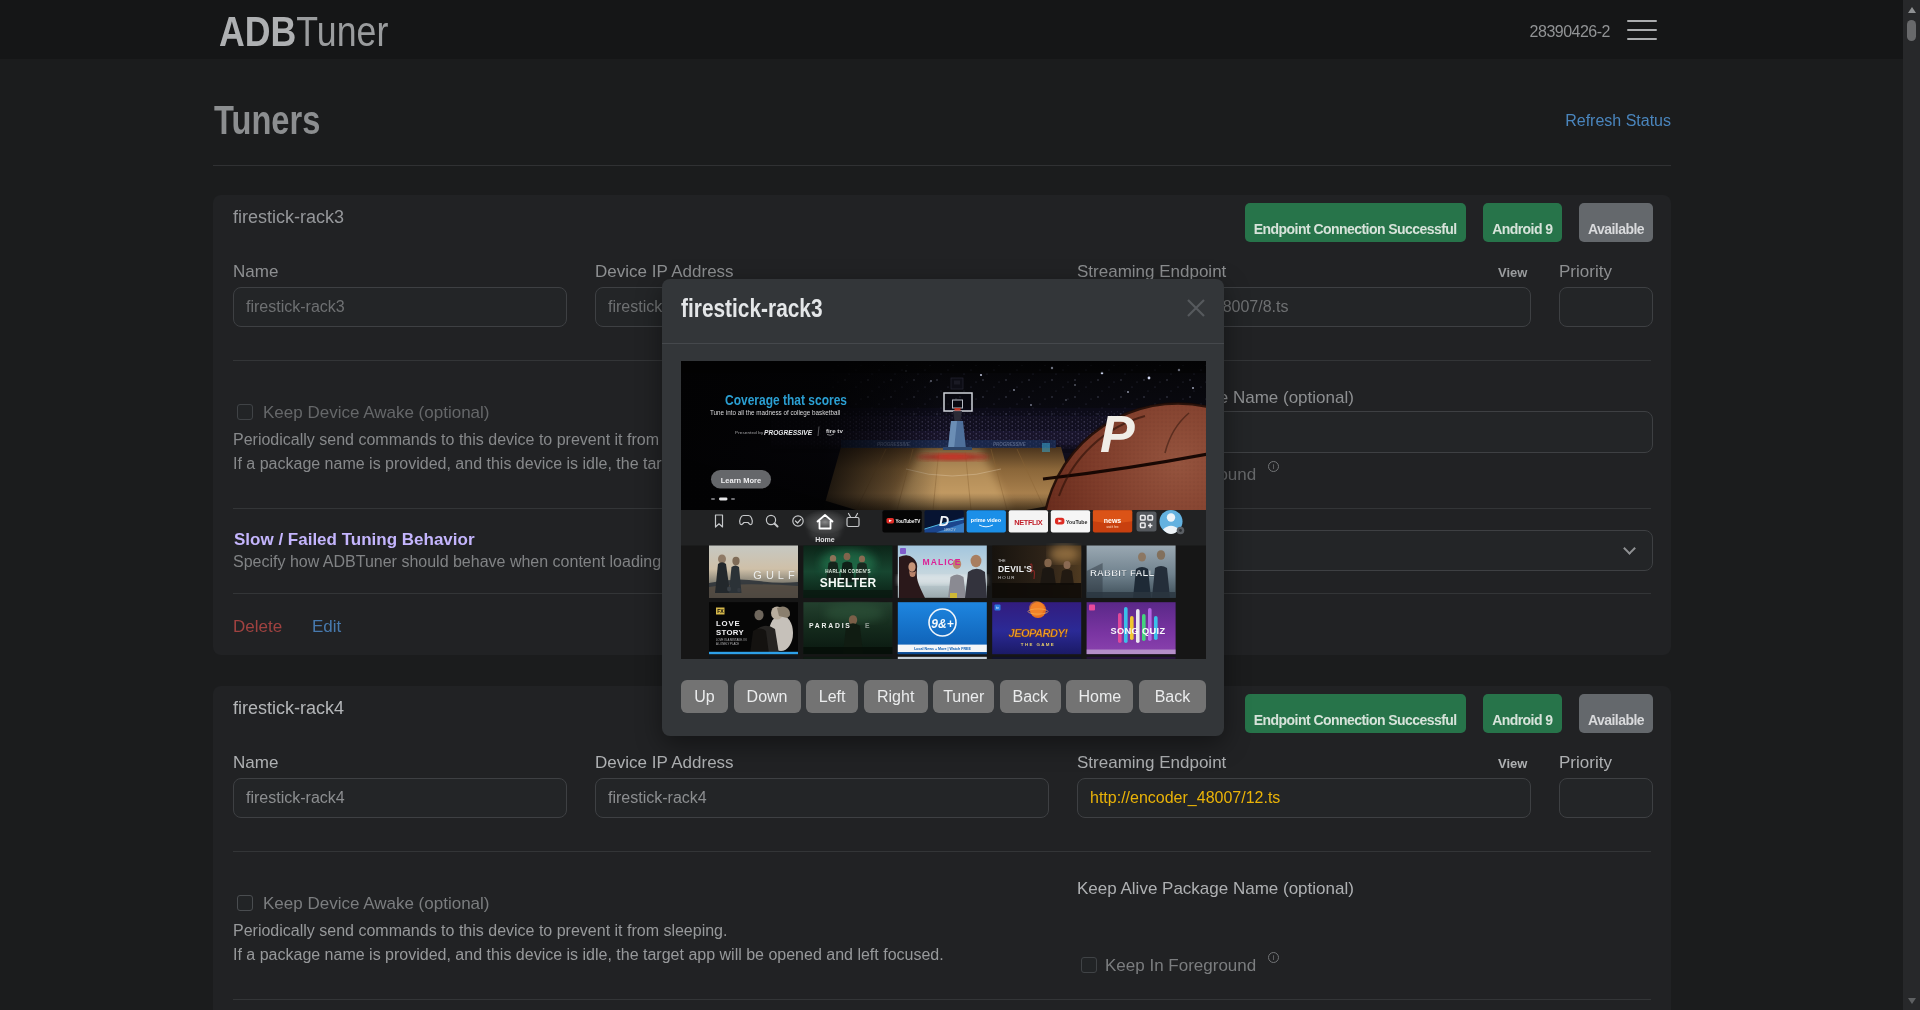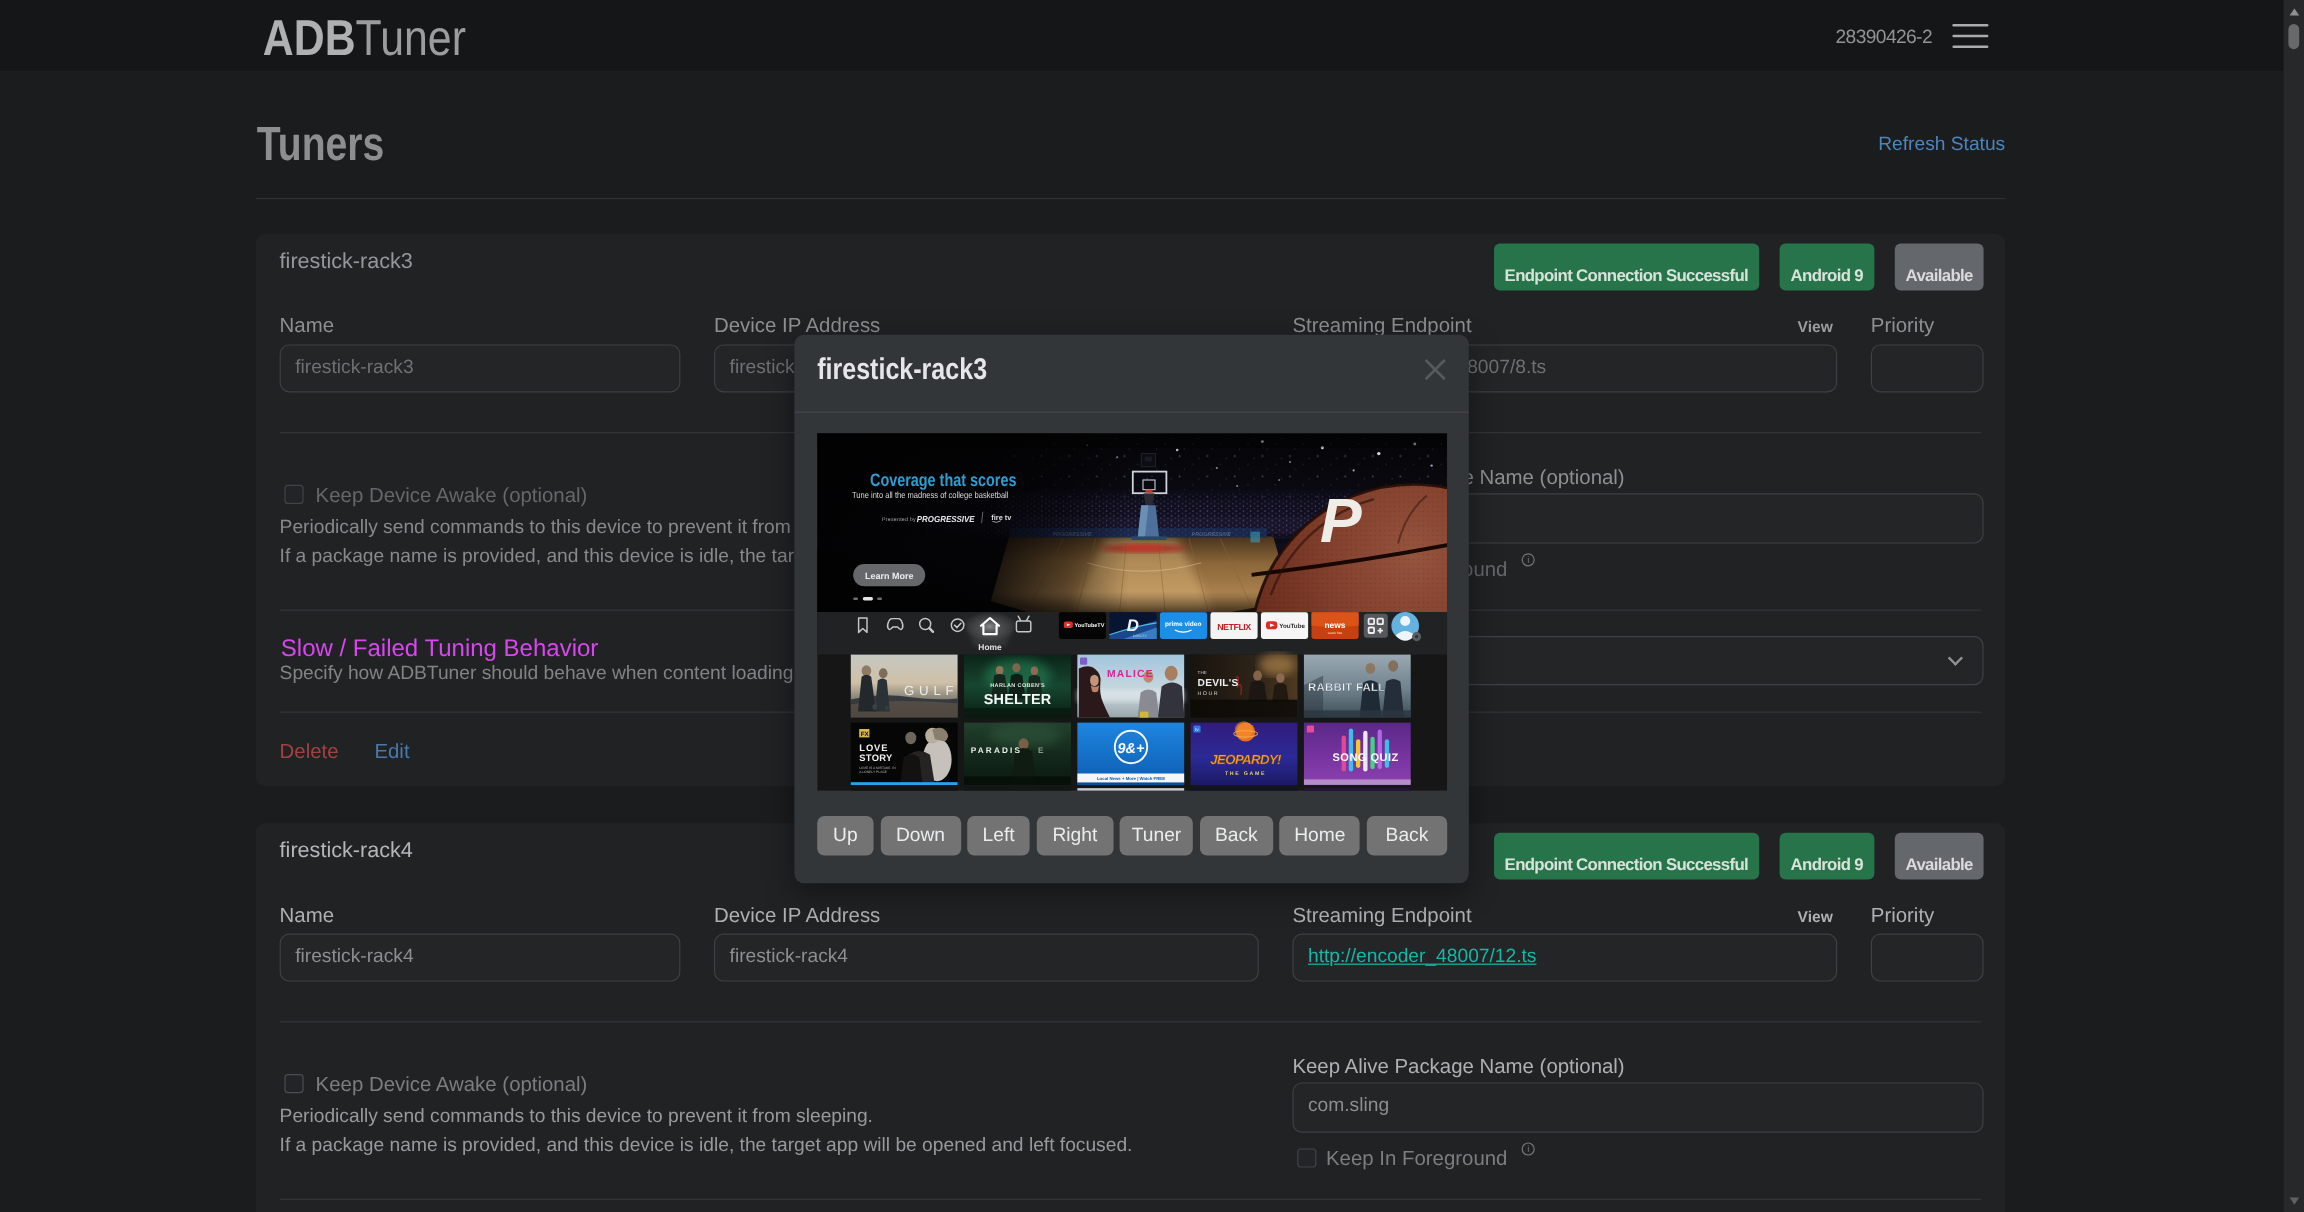--- a/index.html
+++ b/index.html
@@ -37,21 +37,21 @@
   .b-green { background:#27744a; color:#d7e3da; }
   .b-gray { background:#64686c; color:#d9dadc; }
 
   .lbl { position:absolute; font-size:17px; color:#8d8f91; }
   .lbl-muted { position:absolute; font-size:17px; color:#656769; }
   .inp { position:absolute; height:40px; background:#232527; border:1px solid #3e4043; border-radius:8px;
          font-size:16px; color:#6e7072; line-height:38px; padding-left:12px; white-space:nowrap; overflow:hidden; }
   .sep { position:absolute; left:20px; width:1418px; border-top:1px solid #333537; }
   .cbox { position:absolute; width:16px; height:16px; border:1px solid #404346; border-radius:3px; background:#222426; }
   .desc { position:absolute; font-size:16px; color:#87898b; }
-  .bold17 { position:absolute; font-size:20px; font-weight:400; color:#d946ef; }
+  .bold17 { position:absolute; font-size:17px; font-weight:700; color:#c4b5fd; }
   .link-del { position:absolute; font-size:17px; color:#a04240; }
   .link-edit { position:absolute; font-size:17px; color:#4779ad; }
   .view { position:absolute; font-size:13px; font-weight:700; color:#9a9c9e; }
   .select { position:absolute; height:41px; background:#232527; border:1px solid #3e4043; border-radius:8px; }
   .chev { position:absolute; width:9px; height:9px; border-right:2px solid #8f9193; border-bottom:2px solid #8f9193; transform:rotate(45deg); }
   .info { position:absolute; width:11px; height:11px; border:1px solid #737577; border-radius:50%; font-size:8px; line-height:10px; text-align:center; color:#737577; }
 
   
   #modal { position:absolute; left:662px; top:279px; width:562px; height:457px; background:#333639;
            border-radius:8px; box-shadow:0 8px 26px rgba(0,0,0,0.42); }
@@ -126,31 +126,30 @@
       <span class="badge b-green">Android 9</span>
       <span class="badge b-gray">Available</span>
     </div>
     <div class="lbl" style="left:20px; top:67px; color:#aeb0b2;">Name</div>
     <div class="lbl" style="left:382px; top:67px; color:#aeb0b2;">Device IP Address</div>
     <div class="lbl" style="left:864px; top:67px; color:#aeb0b2;">Streaming Endpoint</div>
     <div class="view" style="left:1285px; top:70px; color:#aeb0b2;">View</div>
     <div class="lbl" style="left:1346px; top:67px; color:#aeb0b2;">Priority</div>
     <div class="inp" style="left:20px; top:92px; width:334px; color:#8c8e90;">firestick-rack4</div>
     <div class="inp" style="left:382px; top:92px; width:454px; color:#8c8e90;">firestick-rack4</div>
-    <div class="inp" style="left:864px; top:92px; width:454px; color:#14b8a6;text-decoration:underline;">http://encoder_48007/12.ts</div>
+    <div class="inp" style="left:864px; top:92px; width:454px; color:#eab308;">http://encoder_48007/12.ts</div>
     <div class="inp" style="left:1346px; top:92px; width:94px;"></div>
     <div class="sep" style="top:165px;"></div>
 
     <div class="cbox" style="left:24px; top:209px; border-color:#4a4d50;"></div>
     <div class="lbl-muted" style="left:50px; top:208px; color:#7b7d7f;">Keep Device Awake (optional)</div>
     <div class="desc" style="left:20px; top:236px; color:#97999b;">Periodically send commands to this device to prevent it from sleeping.</div>
     <div class="desc" style="left:20px; top:260px; color:#97999b;">If a package name is provided, and this device is idle, the target app will be opened and left focused.</div>
 
     <div class="lbl" style="left:864px; top:193px; color:#aeb0b2;">Keep Alive Package Name (optional)</div>
-    <div class="inp" style="left:864px; top:216px; width:576px; height:42px; color:#8c8e90;">com.sling</div>
     <div class="cbox" style="left:868px; top:271px;"></div>
     <div class="lbl-muted" style="left:892px; top:270px; color:#7b7d7f;">Keep In Foreground</div>
     <div class="info" style="left:1055px; top:266px;">i</div>
     <div class="sep" style="top:313px;"></div>
   </div>
 </div>
 
 <div id="modal">
   <div class="mtitle">firestick-rack3</div>
   <svg style="position:absolute;left:523px;top:18px;" width="22" height="22" viewBox="0 0 22 22">

